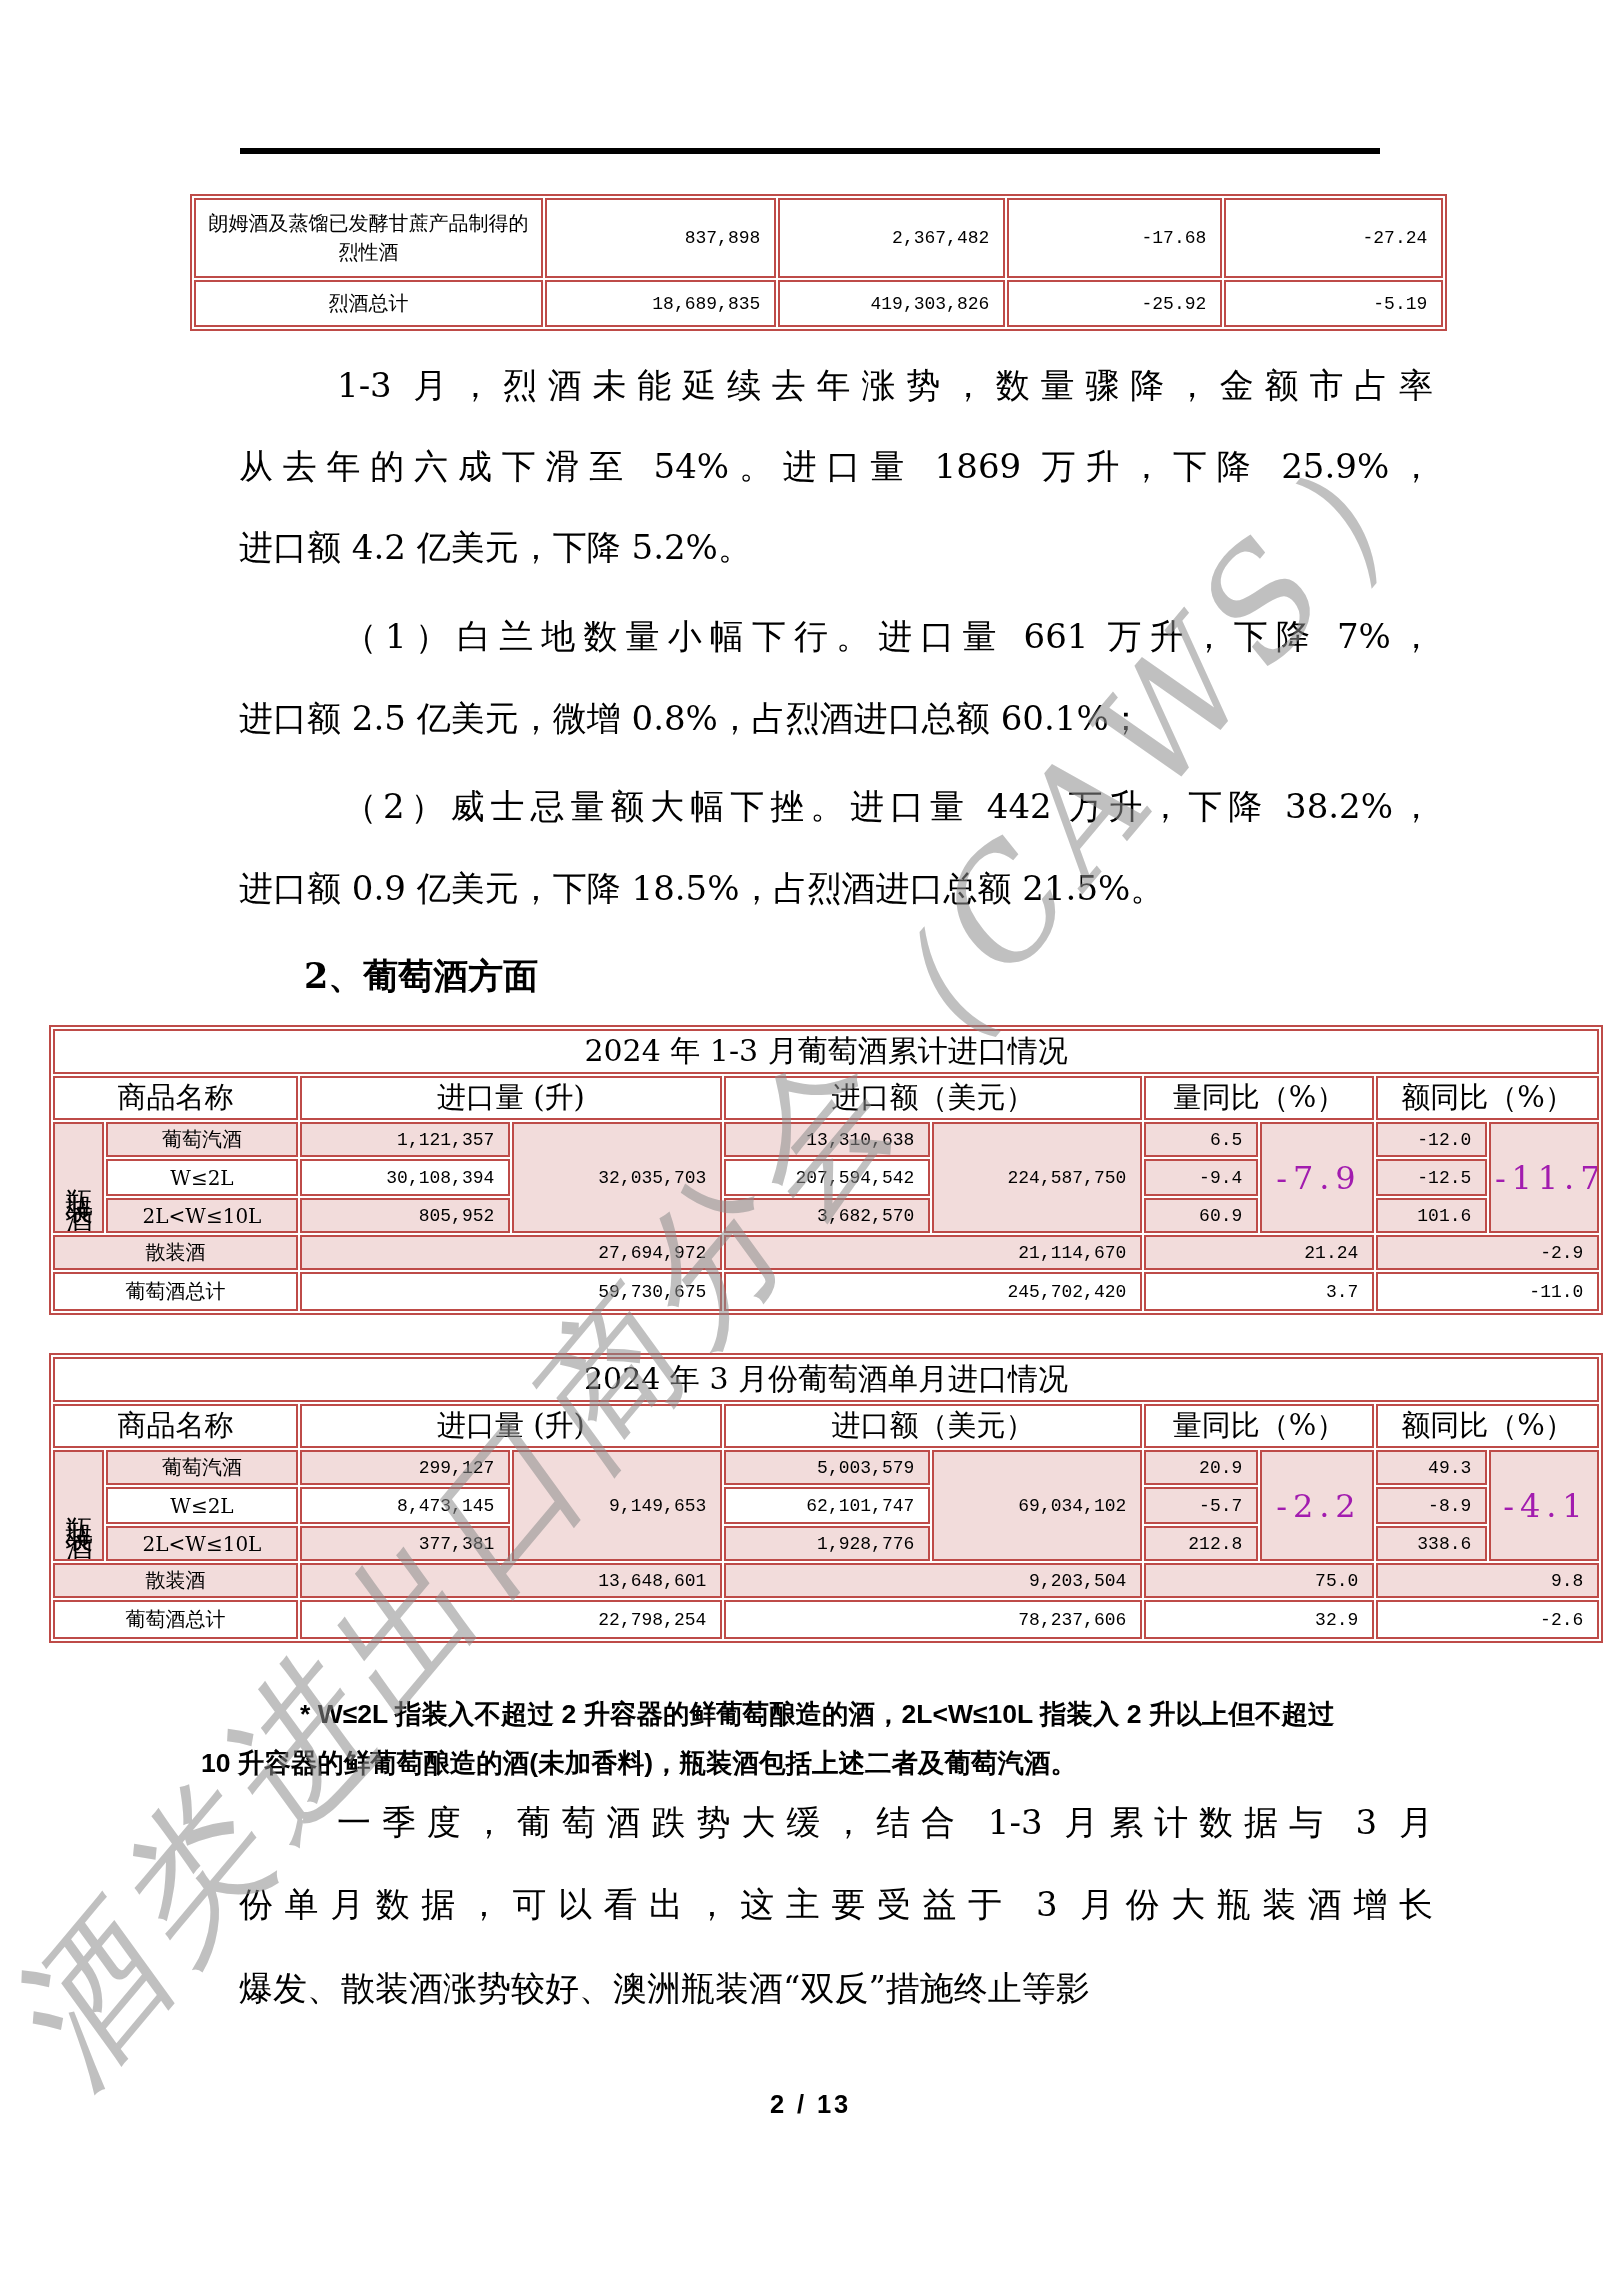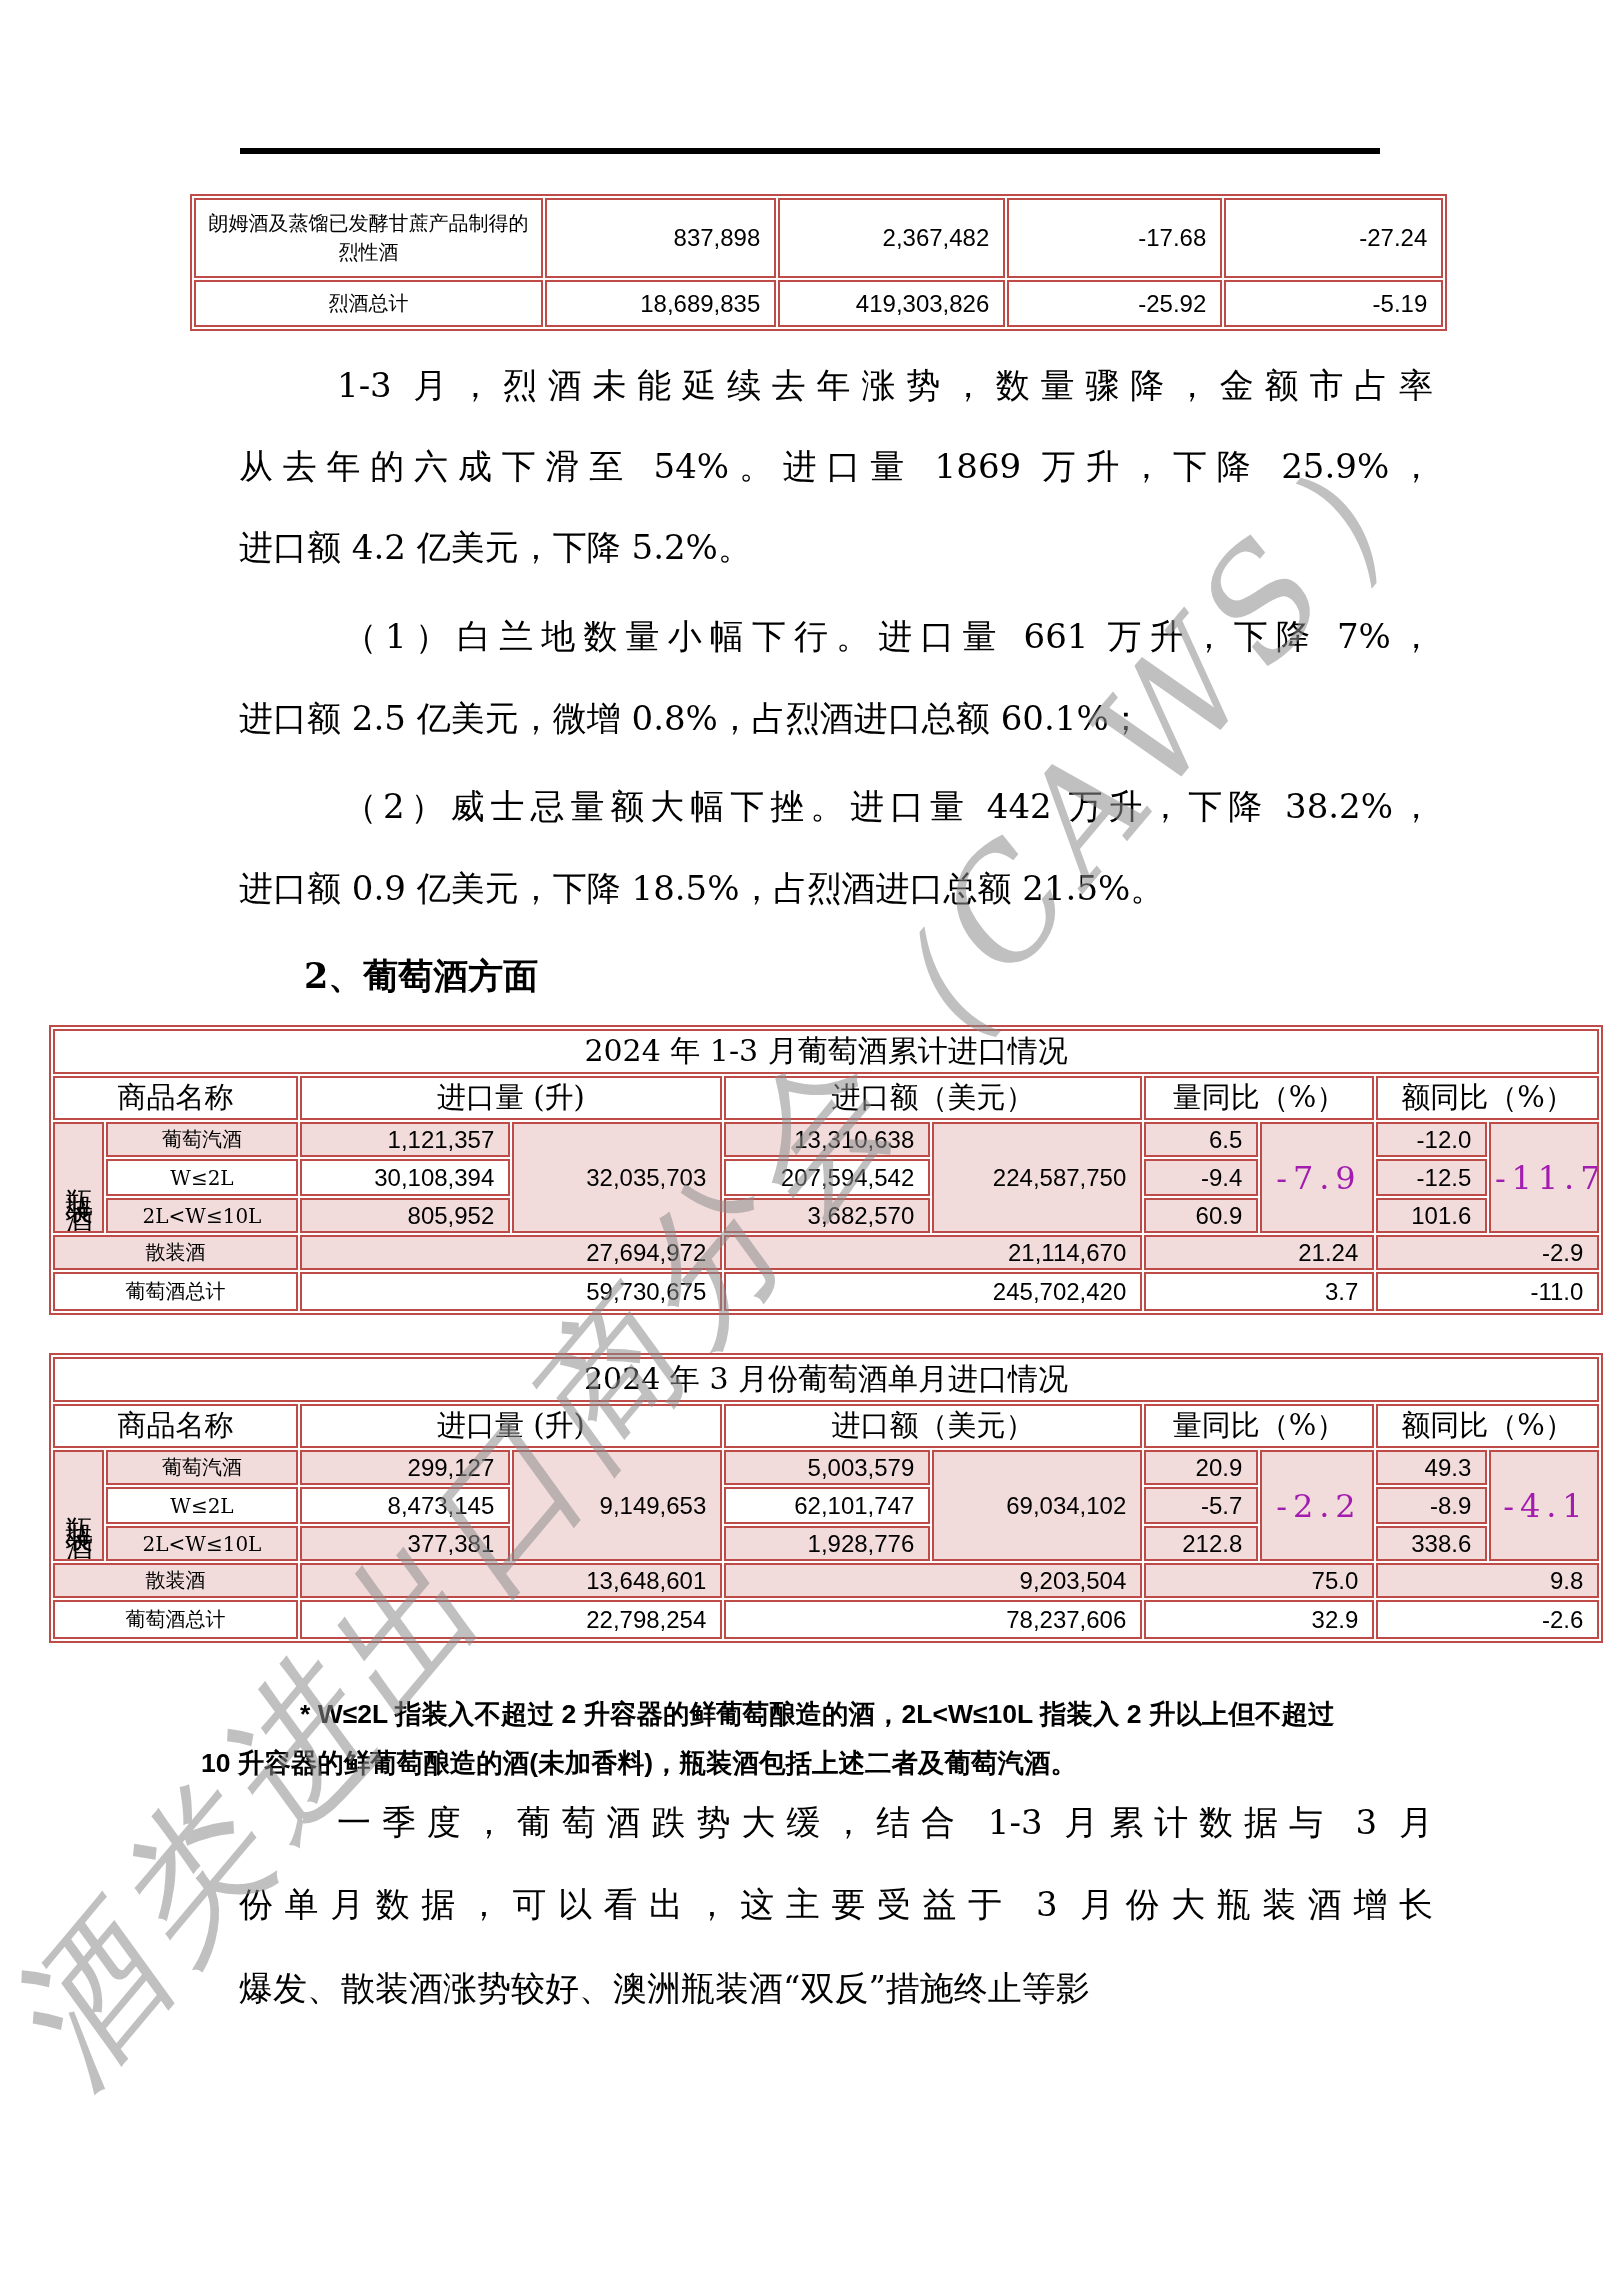--- a/index.html
+++ b/index.html
@@ -33,21 +33,21 @@
   table.doc{
     position:absolute;border-collapse:separate;border-spacing:2px;
     table-layout:fixed;border:2.9px solid #be4b48;background:#fff;
   }
   table.doc td,table.doc th{
     border:2.9px solid #be4b48;box-sizing:border-box;
     overflow:hidden;padding:0 3.9px;vertical-align:middle;
     font-weight:normal;
   }
   .cjk{font-family:"DejaVu Serif","Liberation Serif",serif;font-weight:bold;text-align:center;}
-  .num{font-family:Liberation Sans, sans-serif;text-align:right;padding-right:13.7px !important;font-size:24px;}
+  .num{font-family:Liberation Mono, monospace;text-align:right;padding-right:13.7px !important;font-size:18px;}
   .numb{font-weight:bold;margin-top:41px;}
   .pink{background:#f2dcdb;}
   .white{background:#ffffff;}
   .ttl{font-size:30px;}
   .hdr{font-size:29px;}
   .nm{font-size:20px;}
   .grayv{
     font-family:"DejaVu Serif","Liberation Serif",serif;
     color:#a21caf;font-size:32px;text-align:center;letter-spacing:5.9px;
     padding-right:0 !important;
@@ -243,15 +243,16 @@
   </tbody>
     </table>
 
   <div class="line fnote" style="left:257px;top:1692px;margin-left:43px;">* W≤2L 指装入不超过 2 升容器的鲜葡萄酿造的酒，2L&lt;W≤10L 指装入 2 升以上但不超过</div>
   <div class="line fnote" style="left:201px;top:1741px;">10 升容器的鲜葡萄酿造的酒(未加香料)，瓶装酒包括上述二者及葡萄汽酒。</div>
 
   <div class="line just" style="left:337px;top:1800px;width:1096px;">一季度，葡萄酒跌势大缓，结合 1-3 月累计数据与 3 月</div>
   <div class="line just" style="left:239px;top:1882px;width:1194px;">份单月数据，可以看出，这主要受益于 3 月份大瓶装酒增长</div>
   <div class="line" style="left:239px;top:1966px;">爆发、散装酒涨势较好、澳洲瓶装酒“双反”措施终止等影</div>
 
+  <div id="pageno">2 / 13</div>
 
 </div>
 
 
 </body></html>

